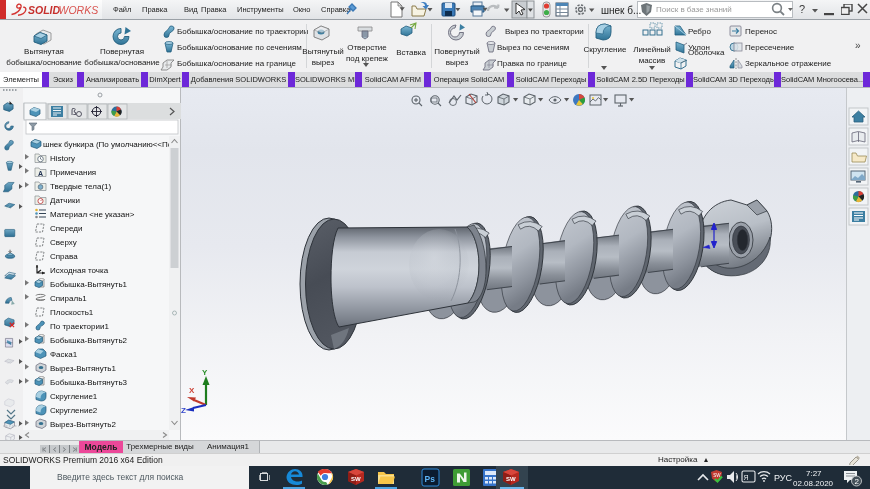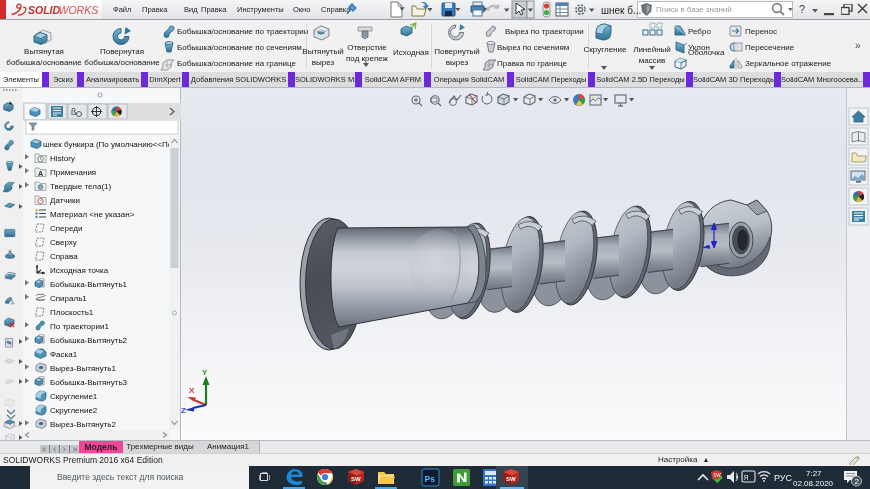--- a/index.html
+++ b/index.html
@@ -267,21 +267,21 @@
 </svg>
 </div>
 <div class="rbtext" style="left:4px;top:46px;width:80px;">Вытянутая<br>бобышка/основание</div>
 <div class="rbtext" style="left:82px;top:46px;width:80px;">Повернутая<br>бобышка/основание</div>
 <div class="rstext" style="left:177px;top:27px;">Бобышка/основание по траектории</div>
 <div class="rstext" style="left:177px;top:43px;">Бобышка/основание по сечениям</div>
 <div class="rstext" style="left:177px;top:59px;">Бобышка/основание на границе</div>
 <div class="rsep" style="left:306px;"></div>
 <div class="rbtext" style="left:300px;top:46px;width:46px;">Вытянутый<br>вырез</div>
 <div class="rbtext" style="left:344px;top:42px;width:46px;">Отверстие<br>под крепеж</div>
-<div class="rbtext" style="left:389px;top:47px;width:44px;">Исходная</div>
+<div class="rbtext" style="left:389px;top:47px;width:44px;">Вставка</div>
 <div class="rbtext" style="left:434px;top:46px;width:46px;">Повернутый<br>вырез</div>
 <div class="rstext" style="left:497px;top:27px;margin-left:8px;">Вырез по траектории</div>
 <div class="rstext" style="left:497px;top:43px;">Вырез по сечениям</div>
 <div class="rstext" style="left:497px;top:59px;">Правка по границе</div>
 <div class="rsep" style="left:588px;"></div>
 <div class="rsep" style="left:431px;"></div>
 <div class="rbtext" style="left:577px;top:44px;width:56px;">Скругление</div>
 <div class="rbtext" style="left:627px;top:44px;width:50px;">Линейный<br>массив</div>
 <div class="rstext" style="left:688px;top:27px;">Ребро</div>
 <div class="rstext" style="left:688px;top:43px;">Уклон</div>

